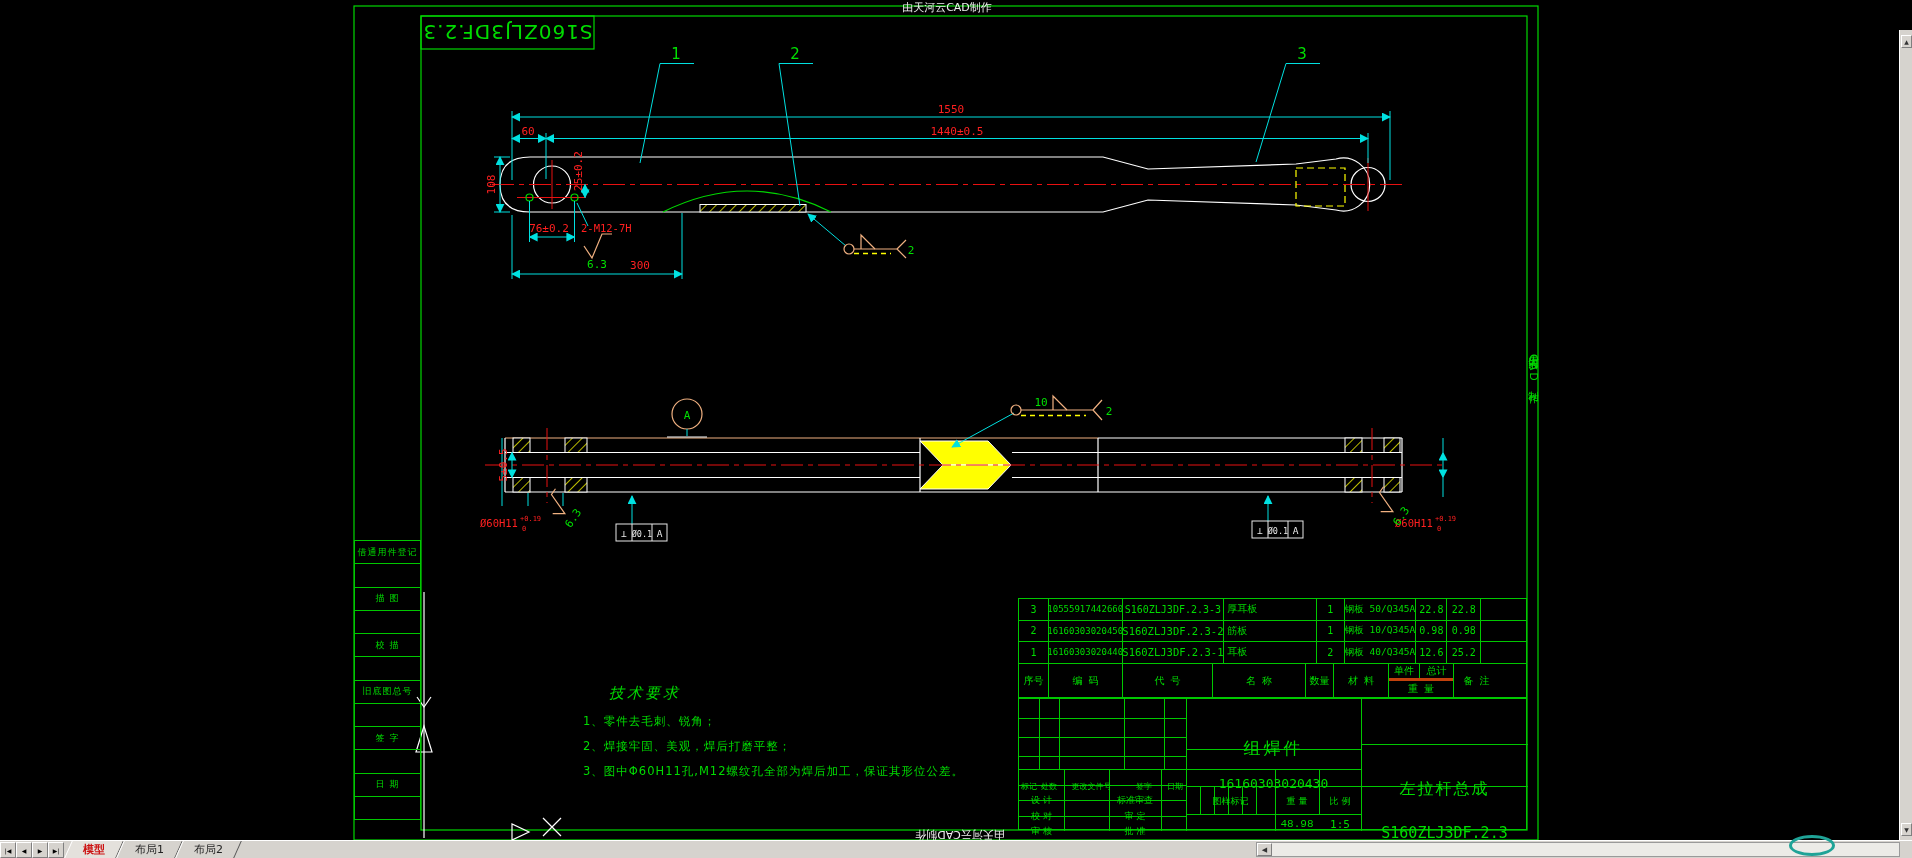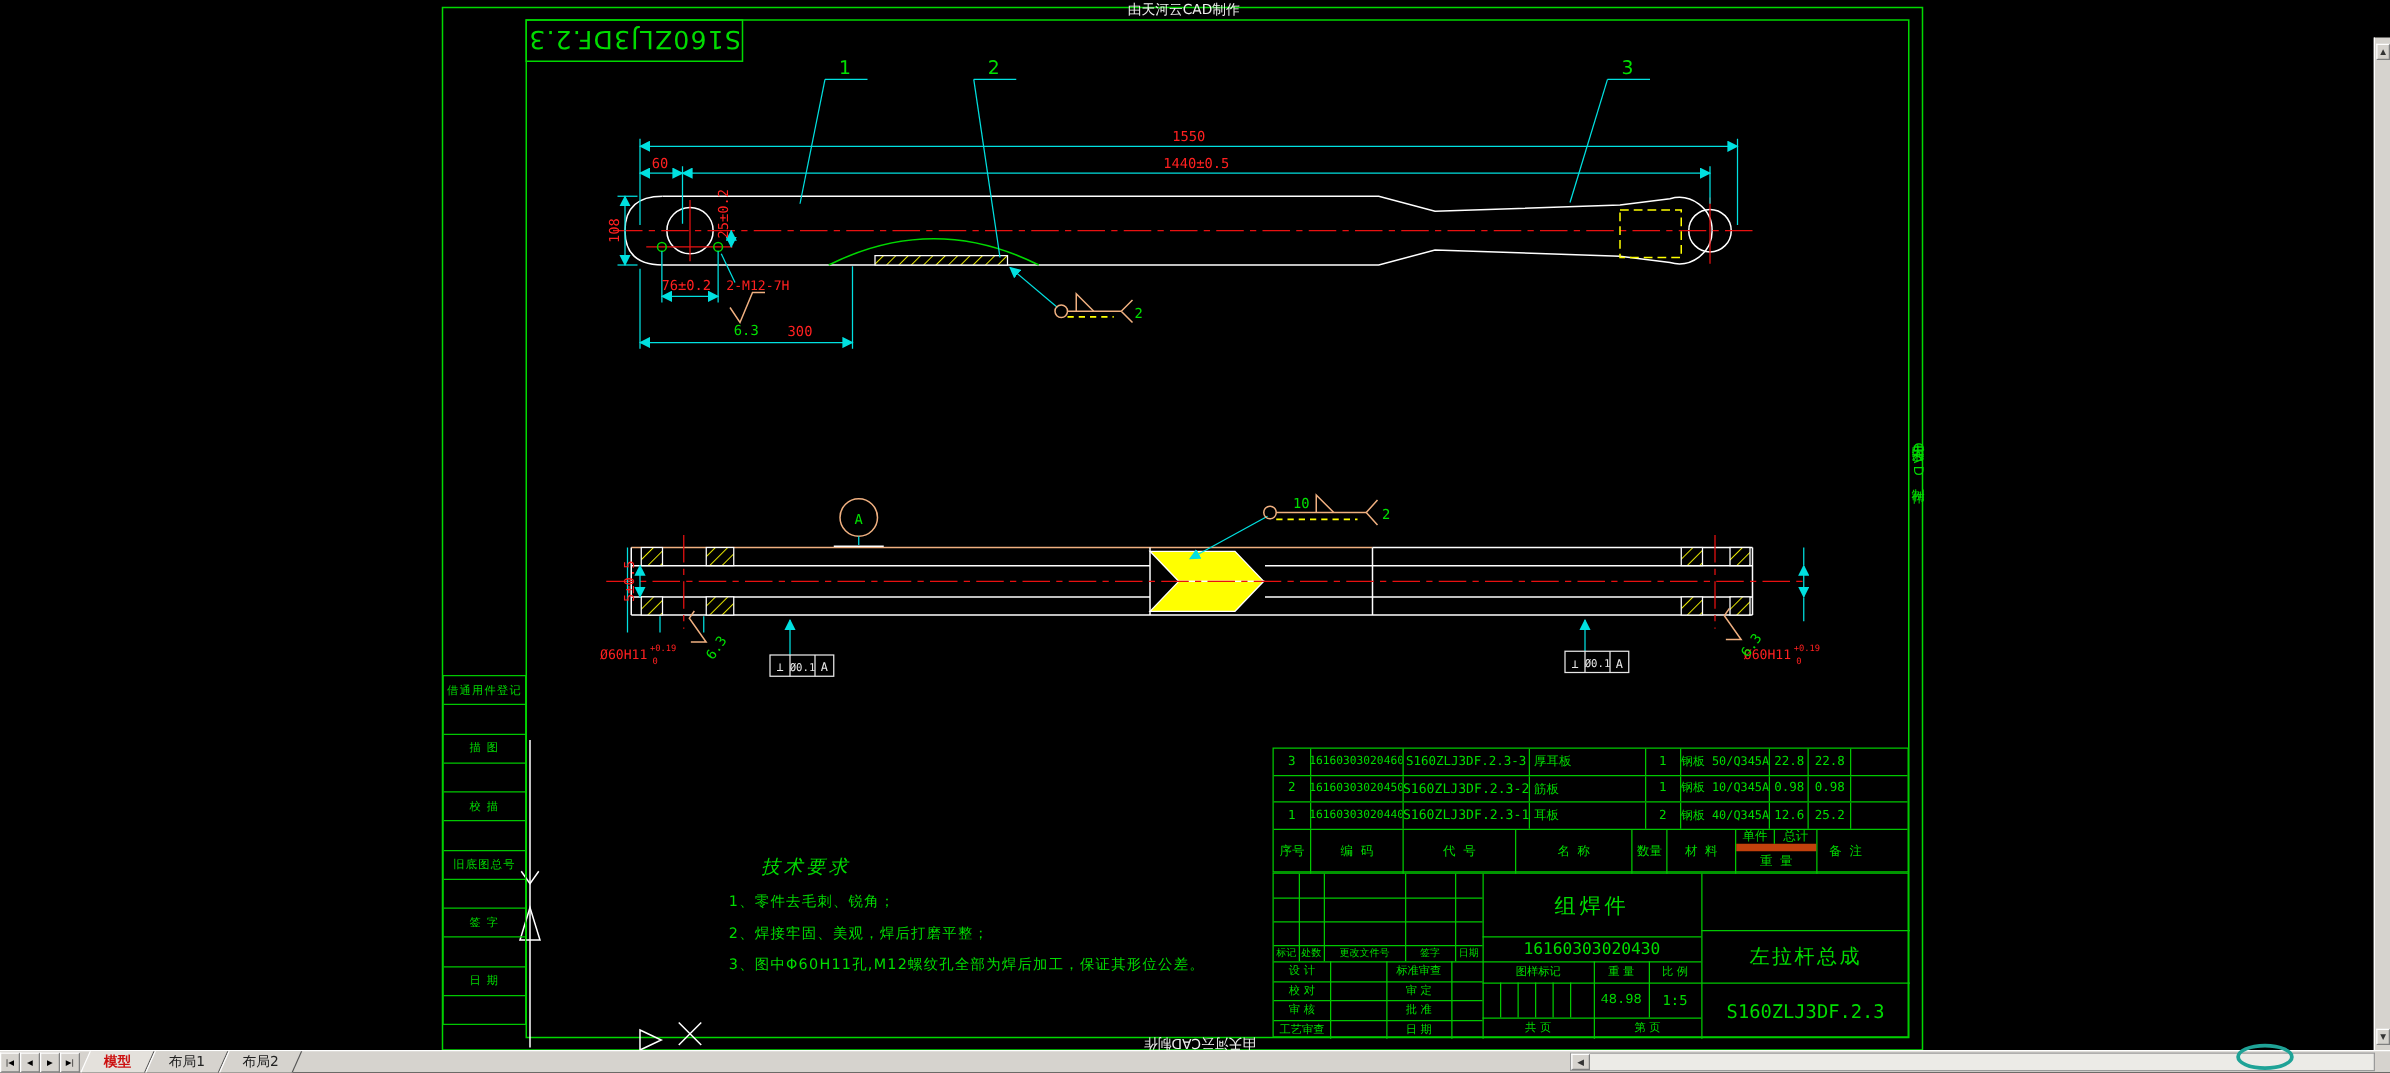--- a/index.html
+++ b/index.html
@@ -38,29 +38,29 @@
   .tr-item{position:absolute;left:583px;font-size:11.5px;color:#00dc00;letter-spacing:1px;}
   
   #bom{position:absolute;left:1018px;top:598px;width:509px;height:100px;border:1px solid #00c800;
     box-sizing:border-box;color:#00dc00;font:10px "DejaVu Sans Mono",monospace;}
   .br{display:flex;height:21.6px;border-bottom:1px solid #00c800;box-sizing:border-box;}
   .bh{height:35px;border-bottom:none;}
   .bc{border-right:1px solid #00c800;box-sizing:border-box;display:flex;align-items:center;
     justify-content:center;overflow:hidden;white-space:nowrap;}
   .bc.last{border-right:none}
   .bw{width:65px;border-right:1px solid #00c800;box-sizing:border-box;display:flex;flex-direction:column;}
-  .bw-top{display:flex;height:17px;border-bottom:6px solid #c2410c;box-sizing:border-box;}
+  .bw-top{display:flex;height:17px;border-bottom:3px solid #c2410c;box-sizing:border-box;}
   .bw-bot{height:17px;display:flex;align-items:center;justify-content:center;}
   
   #tblock{position:absolute;left:1018px;top:698px;width:509px;height:132px;border:1px solid #00c800;
     box-sizing:border-box;color:#00dc00;}
   .vl{position:absolute;width:1px;background:#00c800;}
   .hl{position:absolute;height:1px;background:#00c800;}
   .tbc{position:absolute;display:flex;align-items:center;justify-content:center;text-align:left;
-    white-space:nowrap;overflow:hidden;}
+    white-space:nowrap;overflow:hidden;margin-top:24px;}
   
   #sidebar{position:absolute;left:354px;top:540px;width:67px;height:280px;border:1px solid #00c800;
     box-sizing:border-box;display:flex;flex-direction:column;color:#00dc00;}
   .sb-row{flex:1;border-bottom:1px solid #00c800;box-sizing:border-box;display:flex;
     align-items:center;justify-content:center;font-size:9px;letter-spacing:1px;white-space:nowrap;}
   .sb-row:last-child{border-bottom:none}
   
   #statusbar{position:absolute;left:0;top:840px;width:1912px;height:18px;background:#d6d3ce;
     border-top:1px solid #fff;box-sizing:border-box;display:flex;align-items:flex-start;}
   .navbtn{width:16px;height:16px;margin-top:1px;background:#d6d3ce;border:1px solid;
@@ -288,21 +288,21 @@
 <div>
   <div class="tr-title">技术要求</div>
   <div class="tr-item" style="top:714px">1、零件去毛刺、锐角；</div>
   <div class="tr-item" style="top:739px">2、焊接牢固、美观，焊后打磨平整；</div>
   <div class="tr-item" style="top:764px">3、图中Φ60H11孔,M12螺纹孔全部为焊后加工，保证其形位公差。</div>
 </div>
 
 <div id="bom">
   <div class="br">
     <div class="bc" style="width:30px">3</div>
-    <div class="bc" style="width:74px;font-size:9px">16160303020460</div>
+    <div class="bc" style="width:74px;font-size:9px">10555917442660</div>
     <div class="bc" style="width:102px;font-size:10px">S160ZLJ3DF.2.3-3</div>
     <div class="bc" style="width:93px;justify-content:flex-start;padding-left:3px">厚耳板</div>
     <div class="bc" style="width:28px">1</div>
     <div class="bc" style="width:72px;font-size:9.5px">钢板 50/Q345A</div>
     <div class="bc" style="width:31px">22.8</div>
     <div class="bc" style="width:34px">22.8</div>
     <div class="bc last" style="width:45px"></div>
   </div>
   <div class="br">
     <div class="bc" style="width:30px">2</div>

